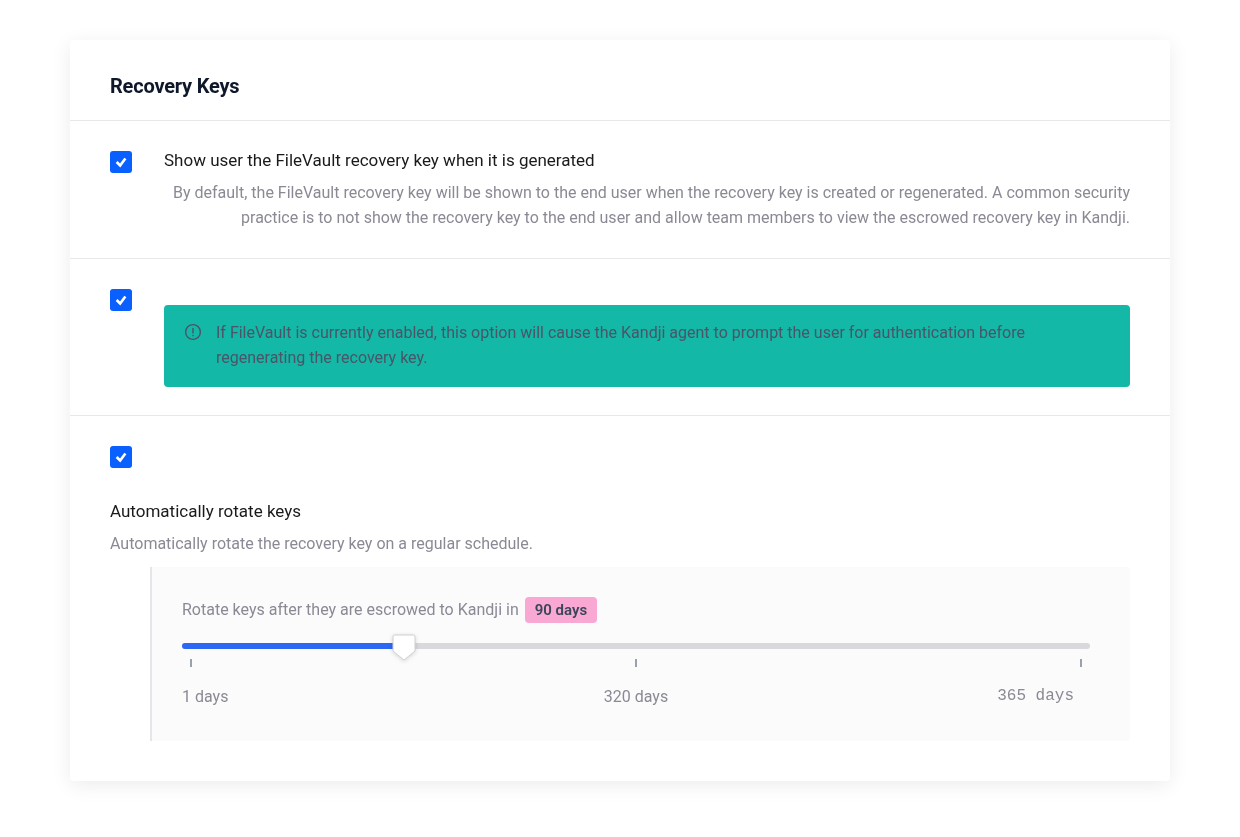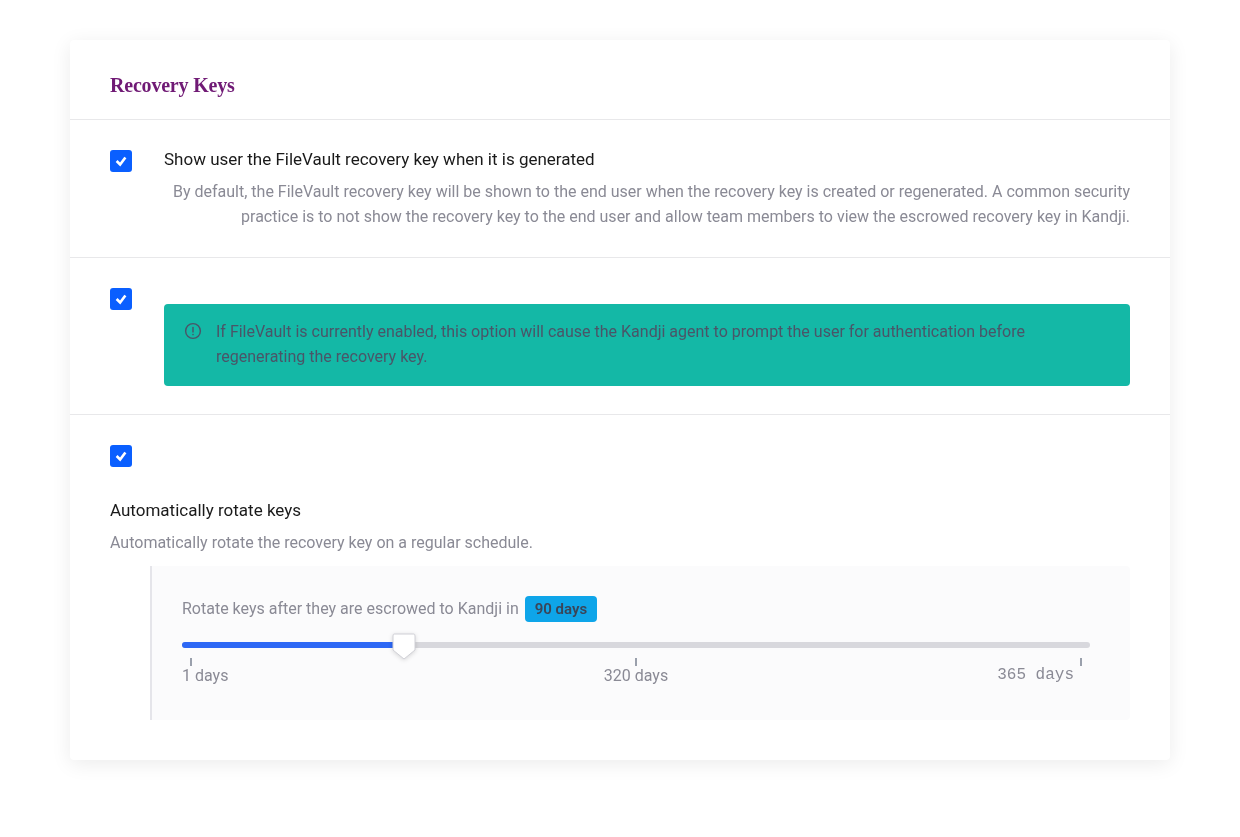--- a/index.html
+++ b/index.html
@@ -21,23 +21,22 @@
       box-shadow: 0 4px 20px rgba(0,0,0,0.08);
       padding: 0;
     }
     .panel-header {
       padding: 34px 40px 22px 40px;
       border-bottom: 1px solid #e8e8ea;
     }
     .panel-title {
       font-size: 20px;
       font-weight: 700;
-      color: #701a75;
+      color: #0f172a;
       letter-spacing: -0.2px;
-      font-family: Liberation Serif, serif;
     }
     .setting-row {
       display: flex;
       align-items: flex-start;
       padding: 28px 40px 28px 40px;
       border-bottom: 1px solid #e8e8ea;
       gap: 32px;
     }
     .setting-row.no-border {
       border-bottom: none;
@@ -107,21 +106,21 @@
       border-left: 2px solid #e5e5ea;
       border-radius: 0 4px 4px 0;
     }
     .slider-label-row {
       font-size: 16px;
       color: #8a8a95;
       margin-bottom: 20px;
     }
     .slider-value-badge {
       display: inline-block;
-      background: #0ea5e9;
+      background: #f9a8d4;
       color: #3a4558;
       font-size: 15px;
       font-weight: 600;
       padding: 4px 10px;
       border-radius: 4px;
       margin-left: 2px;
     }
     .slider-container {
       position: relative;
       width: 100%;
@@ -163,21 +162,21 @@
     .tick {
       position: absolute;
       width: 2px;
       height: 8px;
       background: #9aa0ac;
       transform: translateX(-50%);
     }
     .slider-labels {
       position: relative;
       height: 24px;
-      margin-top: 0;
+      margin-top: 20px;
     }
     .slider-label {
       position: absolute;
       font-size: 16px;
       color: #8a8a95;
       white-space: nowrap;
     }
     .slider-label.left { left: 0; }
     .slider-label.center { left: 50%; transform: translateX(-50%); }
     .slider-label.right { right: 16px; font-family: Liberation Mono, monospace; }

